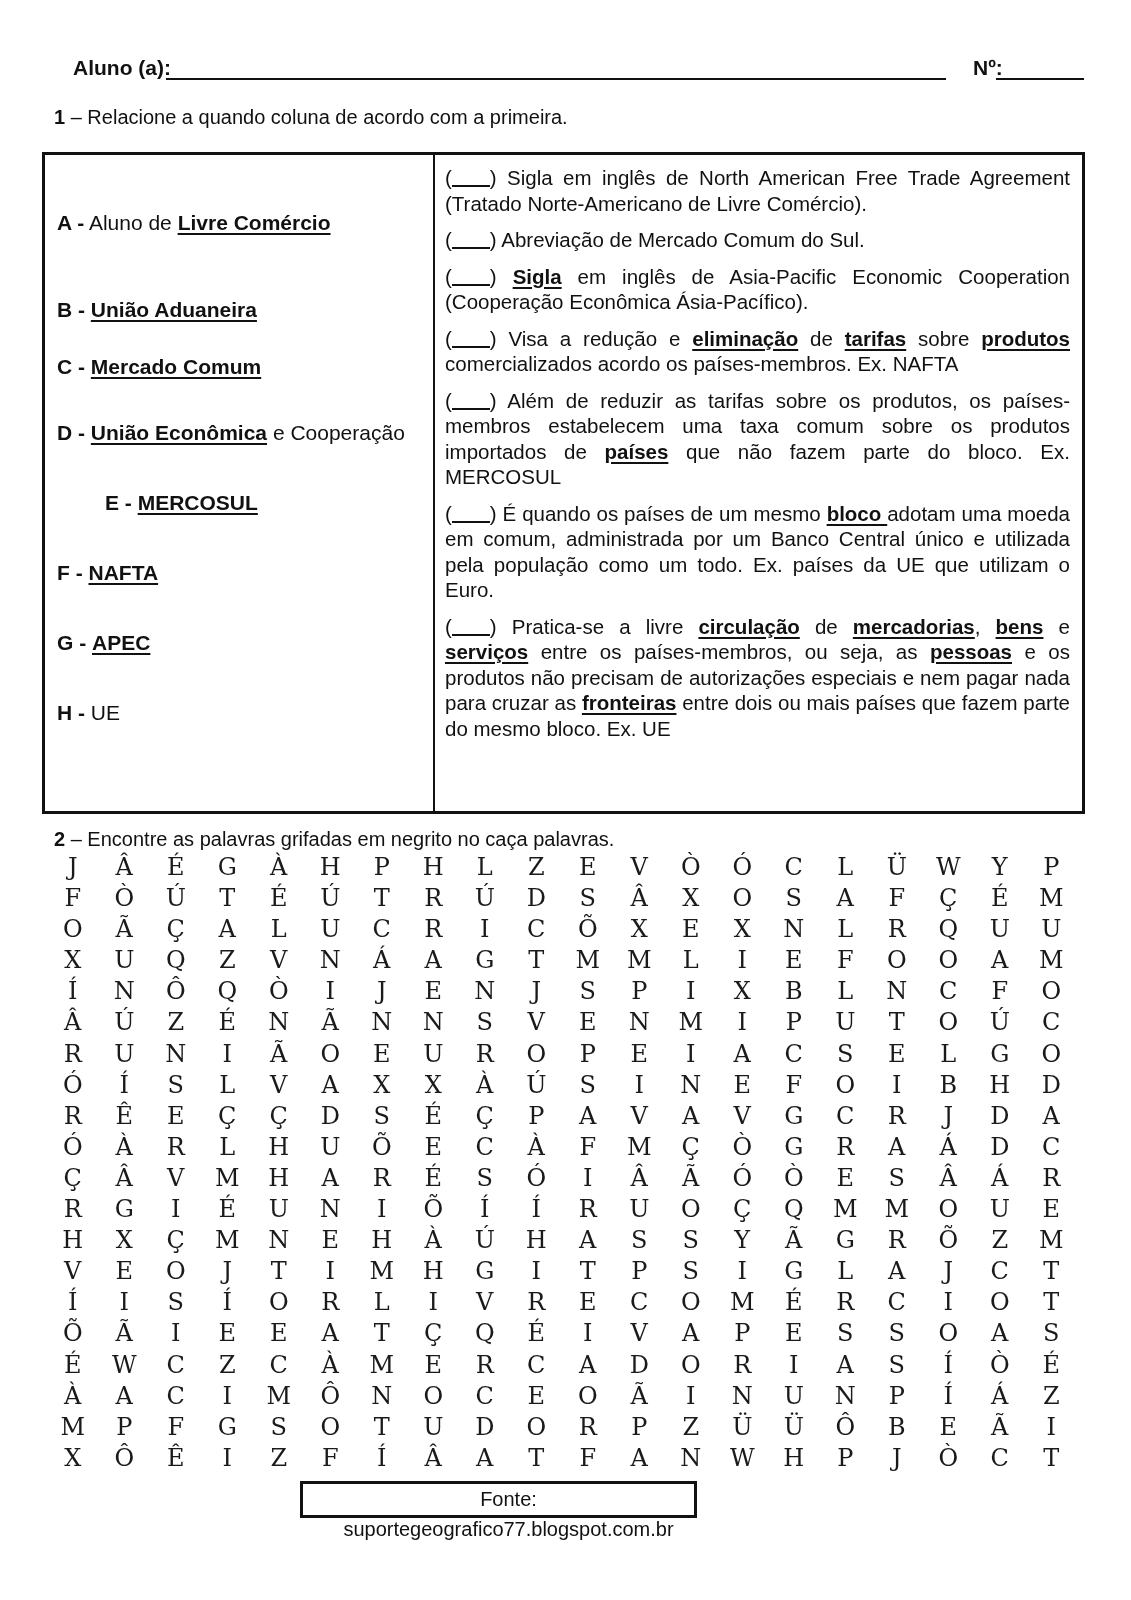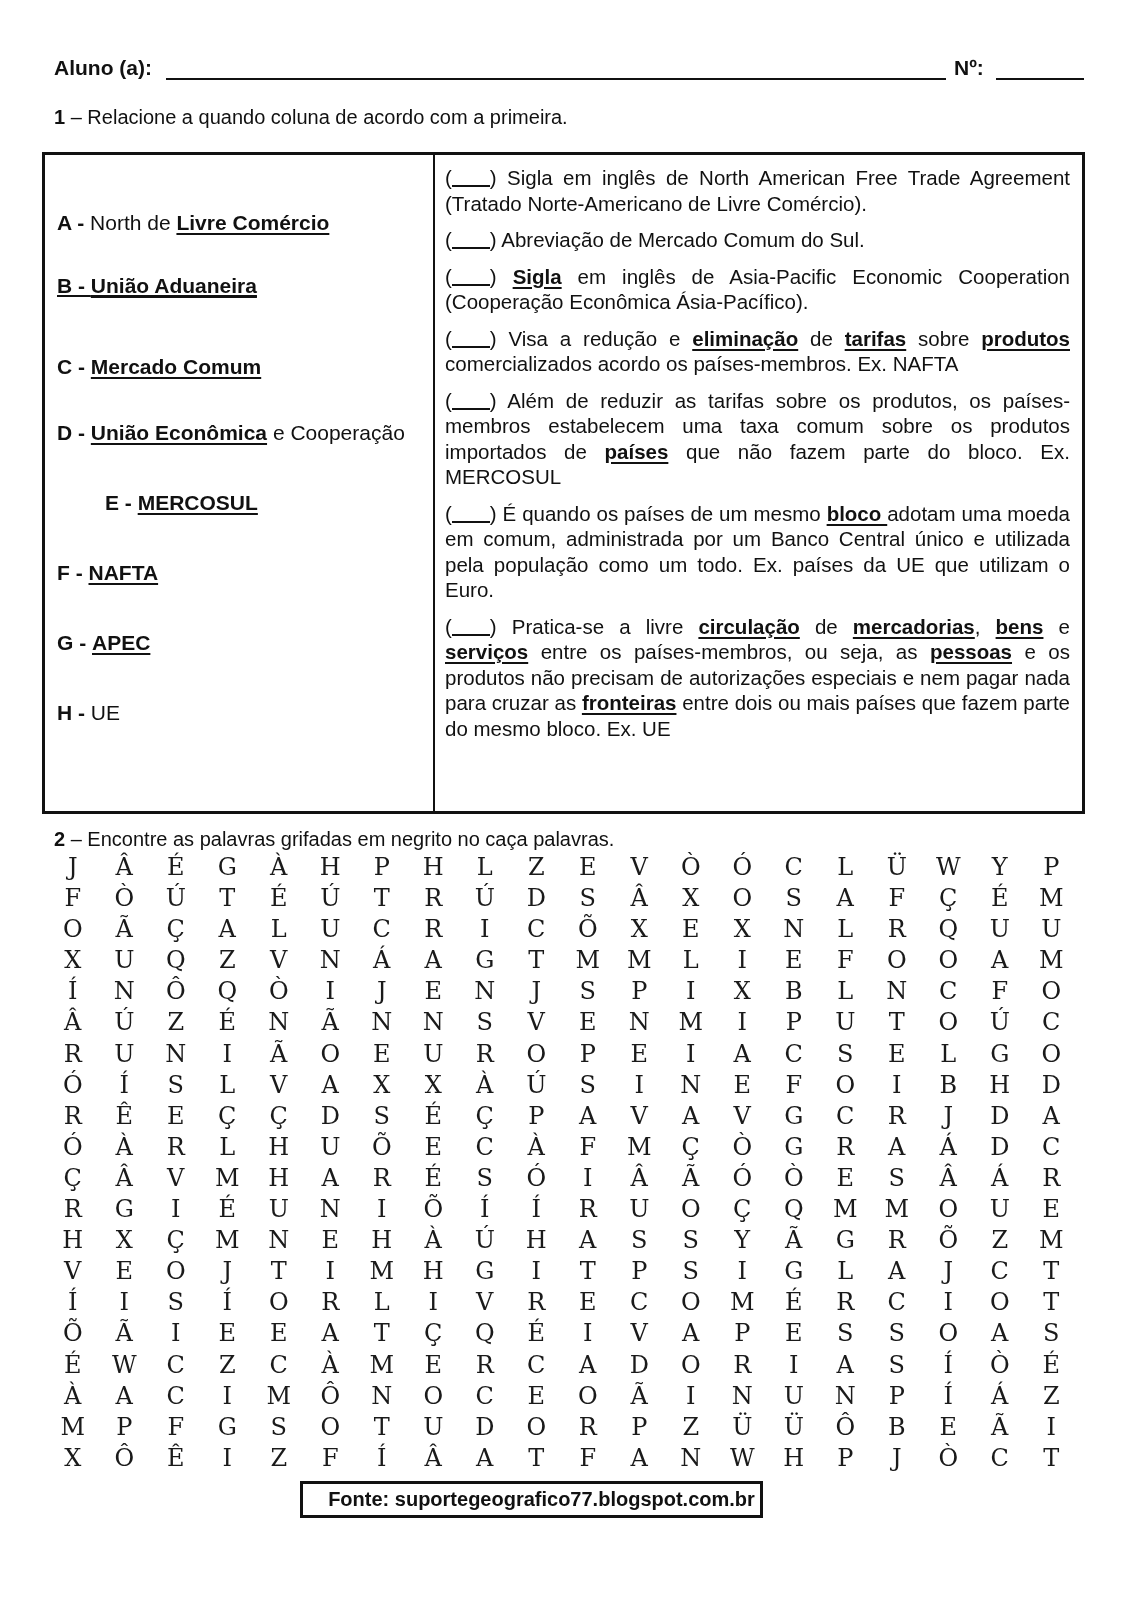--- a/index.html
+++ b/index.html
@@ -1,20 +1,20 @@
 <!DOCTYPE html>
 <html><head>
 <meta charset="utf-8">
 <style>
   * { box-sizing: border-box; margin: 0; padding: 0; }
   html, body { width: 1131px; height: 1600px; background: #ffffff; }
   body { font-family: "Liberation Sans", sans-serif; color: #111; position: relative; overflow: hidden; }
 
   .header-line { position: absolute; top: 52px; left: 54px; width: 1030px; height: 30px; font-size: 21px; }
-  .header-line .label { font-weight: bold; position: absolute; top: 4px; }
+  .header-line .label { font-weight: bold; position: absolute; top: 4px; margin-left: 19px; }
   .header-line .name-label { left: 0; }
   .header-line .name-field { position: absolute; left: 112px; top: 26px; width: 780px; border-bottom: 2px solid #111; height: 1px; }
   .header-line .num-label { left: 900px; }
   .header-line .num-field { position: absolute; left: 942px; top: 26px; width: 88px; border-bottom: 2px solid #111; height: 1px; }
 
   .q-title { position: absolute; left: 54px; font-size: 20px; }
   .q-title b { font-weight: bold; }
   .q1 { top: 106px; }
   .q2 { top: 828px; }
 
@@ -26,41 +26,41 @@
   .left-item .term { font-weight: bold; text-decoration: underline; text-decoration-thickness: 2px; text-underline-offset: 3px; }
 
   .right-item { font-size: 20.5px; line-height: 25.5px; text-align: justify; margin-bottom: 11px; }
   .right-item .bu { font-weight: bold; text-decoration: underline; text-decoration-thickness: 2px; text-underline-offset: 3px; }
   .right-item .bl { display: inline-block; width: 38px; border-bottom: 2px solid #111; height: 18px; vertical-align: -2px; }
 
   .grid { position: absolute; left: 47px; top: 852px; width: 1030px; }
   .grid-row { display: flex; justify-content: space-between; height: 31.1px; }
   .grid-cell { width: 52px; text-align: center; font-family: "DejaVu Serif", serif; font-size: 24px; line-height: 31px; color: #1a1a1a; }
 
-  .source-box { position: absolute; left: 300px; top: 1481px; width: 463px; height: 37px; border: 3px solid #111; font-weight: bold; font-size: 20px; text-align: center; line-height: 30px; font-family: "Liberation Sans", sans-serif; padding-left: 20px; }
+  .source-box { position: absolute; left: 300px; top: 1481px; width: 397px; height: 37px; border: 3px solid #111; font-weight: normal; font-size: 20px; text-align: center; line-height: 30px; font-family: "Liberation Sans", sans-serif; padding-left: 20px; }
 </style>
 </head>
 <body>
 
 <div class="header-line">
   <span class="label name-label">Aluno (a):</span>
   <div class="name-field"></div>
   <span class="label num-label">Nº:</span>
   <div class="num-field"></div>
 </div>
 
 <div class="q-title q1">
   <b>1</b>
   <span>– Relacione a quando coluna de acordo com a primeira.</span>
 </div>
 
 <div class="match-table">
   <div class="col-left" id="left-col">
-      <div class="left-item" style="top: 56px;"><span class="key">A -</span><span> North de </span><span class="term">Livre Comércio</span></div>
-      <div class="left-item" style="top: 119px; text-decoration: underline;"><span class="key">B -</span><span> </span><span class="term">União Aduaneira</span></div>
+      <div class="left-item" style="top: 56px;"><span class="key">A -</span><span> Aluno de </span><span class="term">Livre Comércio</span></div>
+      <div class="left-item" style="top: 143px;"><span class="key">B -</span><span> </span><span class="term">União Aduaneira</span></div>
       <div class="left-item" style="top: 200px;"><span class="key">C -</span><span> </span><span class="term">Mercado Comum</span></div>
       <div class="left-item" style="top: 266px;"><span class="key">D -</span><span> </span><span class="term">União Econômica</span><span> e Cooperação</span></div>
       <div class="left-item" style="top: 336px; margin-left: 48px;"><span class="key">E -</span><span> </span><span class="term">MERCOSUL</span></div>
       <div class="left-item" style="top: 406px;"><span class="key">F -</span><span> </span><span class="term">NAFTA</span></div>
       <div class="left-item" style="top: 476px;"><span class="key">G -</span><span> </span><span class="term">APEC</span></div>
       <div class="left-item" style="top: 546px;"><span class="key">H -</span><span> UE</span></div>
     </div>
   <div class="col-right" id="right-col">
       <div class="right-item"><span>(</span><span class="bl"></span><span>) </span><span>Sigla em inglês de North American Free Trade Agreement (Tratado Norte-Americano de Livre Comércio).</span></div>
       <div class="right-item"><span>(</span><span class="bl"></span><span>) </span><span>Abreviação de Mercado Comum do Sul.</span></div>

